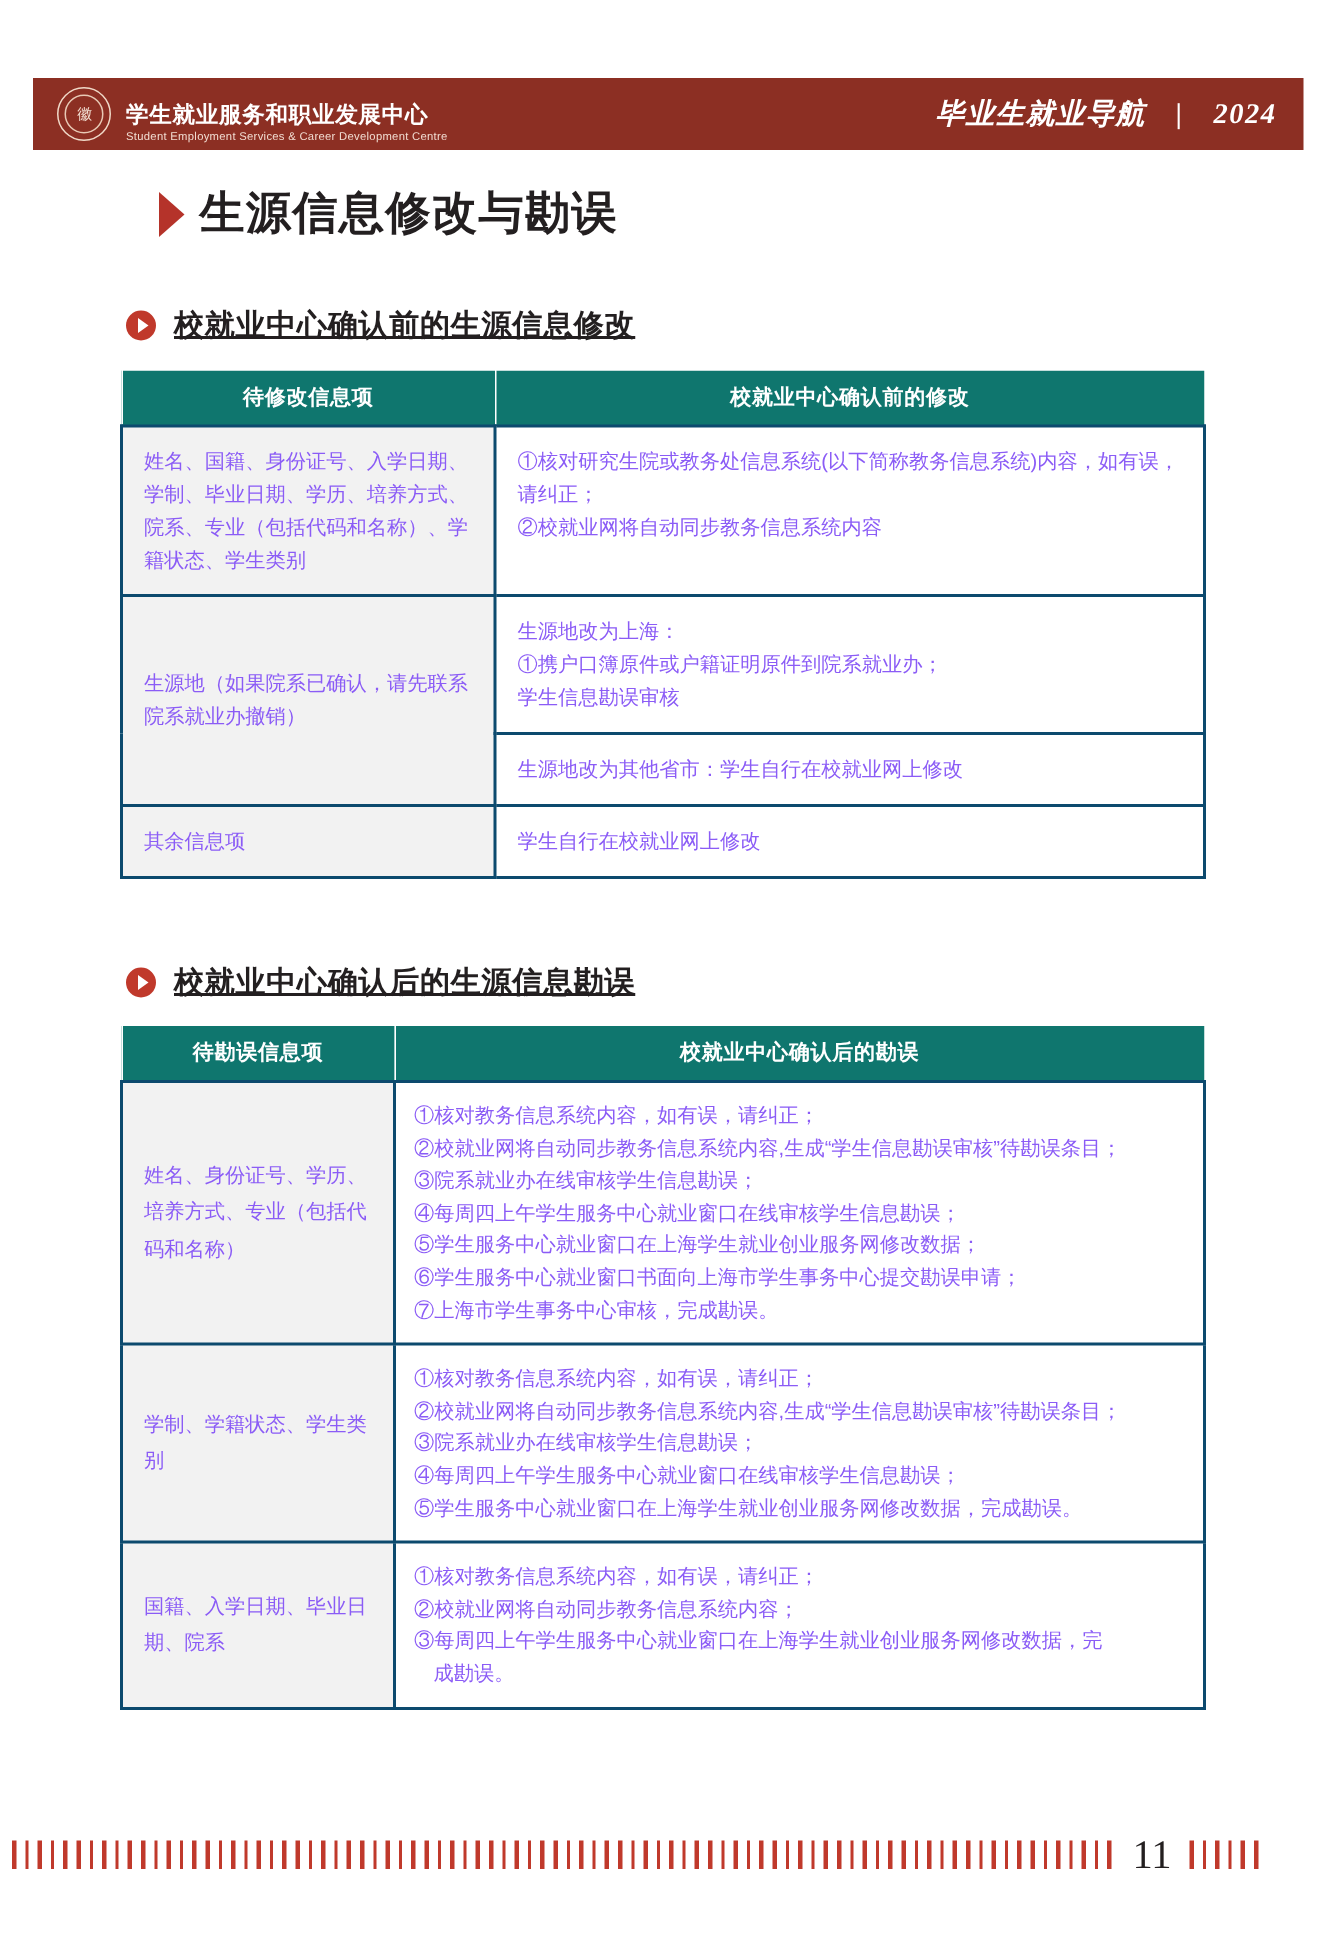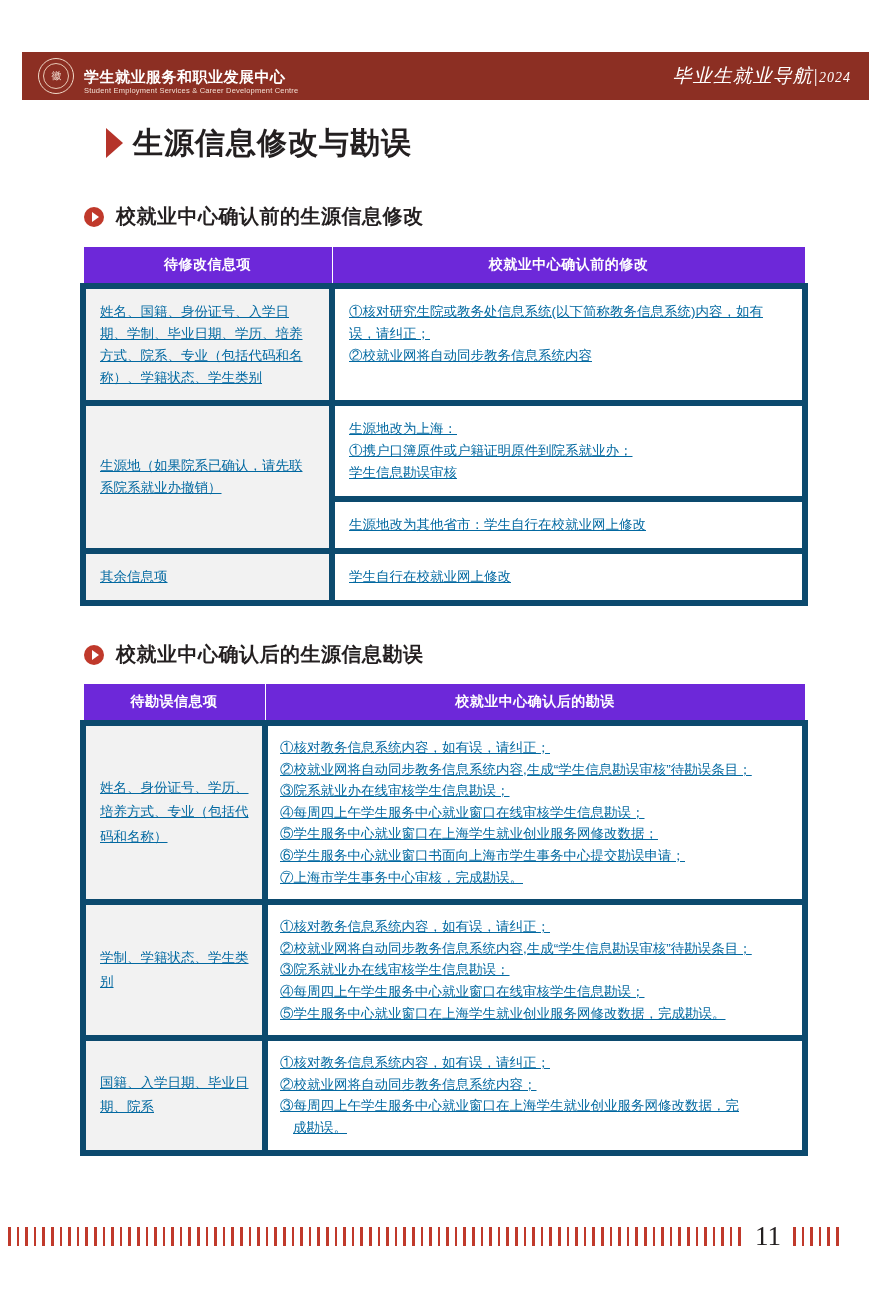--- a/index.html
+++ b/index.html
@@ -81,29 +81,29 @@
   .org-en {
     color: #f2ddd2;
     font-size: 7.5px;
     letter-spacing: 0.2px;
     margin-top: 2px;
   }
   .header-right {
     color: #ffffff;
     font-family: "Liberation Serif", serif;
     font-size: 19px;
-    font-weight: normal;
+    font-weight: bold;
     font-style: italic;
     letter-spacing: 1px;
     display: flex;
     align-items: baseline;
-    gap: 0;
+    gap: 20px;
   }
   .header-right .year {
-    font-size: 14px;
+    font-size: 19px;
   }
 
   
   .page-title-row {
     position: absolute;
     left: 78px;
     top: 128px;
     display: flex;
     gap: 10px;
     padding-left: 28px;
@@ -122,20 +122,21 @@
     letter-spacing: 1px;
     line-height: 1;
   }
 
   
   .section-head {
     position: absolute;
     display: flex;
     align-items: center;
     gap: 12px;
+    text-decoration: underline;
   }
   .bullet-icon {
     width: 20px;
     height: 20px;
     border-radius: 50%;
     background: #c0392b;
     position: relative;
     flex: none;
   }
   .bullet-icon::after {
@@ -155,37 +156,36 @@
   }
 
   
   table.doc-table {
     position: absolute;
     border-collapse: collapse;
     table-layout: fixed;
     font-size: 13.5px;
   }
   table.doc-table th {
-    background: #6d28d9;
+    background: #0f766e;
     color: #ffffff;
     font-size: 14px;
     font-weight: bold;
     text-align: center;
     padding: 9px 6px;
     border: 1px solid #ffffff;
     letter-spacing: 0.5px;
   }
   table.doc-table td {
-    border: 6px solid #0c4a6e;
+    border: 2px solid #0c4a6e;
     padding: 12px 14px;
     vertical-align: middle;
     line-height: 1.62;
-    color: #0369a1;
+    color: #8b5cf6;
     background: #ffffff;
-    text-decoration: underline;
   }
   table.doc-table td.shade {
     background: #f2f2f2;
   }
   table.doc-table td.top {
     vertical-align: top;
   }
   .cell-lines p {
     margin: 0;
   }

